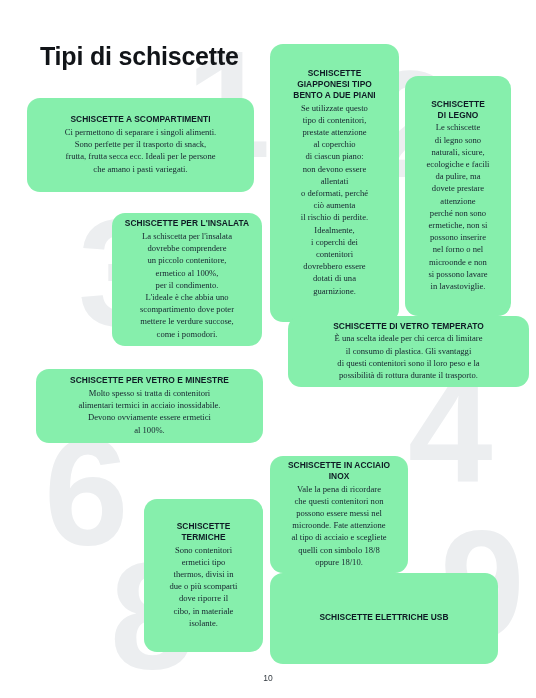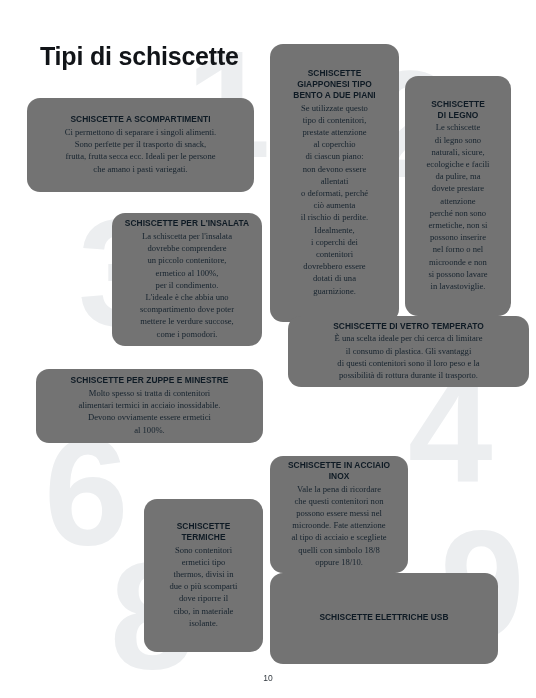--- a/index.html
+++ b/index.html
@@ -45,21 +45,21 @@
     font-size: 25px;
     font-weight: 700;
     color: #111418;
     letter-spacing: -0.2px;
     z-index: 3;
   }
 
   
   .card {
     position: absolute;
-    background: #737373;
+    background: #86efac;
     border-radius: 13px;
     color: #16232e;
     text-align: center;
     z-index: 2;
     padding: 9px 10px 10px 10px;
     display: flex;
     flex-direction: column;
     justify-content: center;
   }
   .card-title {
@@ -180,21 +180,21 @@
 
   <div class="card" id="card-vetro">
     <div class="card-title">SCHISCETTE DI VETRO TEMPERATO</div>
     <div class="card-body">È una scelta ideale per chi cerca di limitare
 il consumo di plastica. Gli svantaggi
 di questi contenitori sono il loro peso e la
 possibilità di rottura durante il trasporto.</div>
   </div>
 
   <div class="card" id="card-zuppe">
-    <div class="card-title">SCHISCETTE PER ZUPPE E MINESTRE</div>
+    <div class="card-title">SCHISCETTE PER VETRO E MINESTRE</div>
     <div class="card-body">Molto spesso si tratta di contenitori
 alimentari termici in acciaio inossidabile.
 Devono ovviamente essere ermetici
 al 100%.</div>
   </div>
 
   <div class="card" id="card-inox">
     <div class="card-title">SCHISCETTE IN ACCIAIO INOX</div>
     <div class="card-body">Vale la pena di ricordare
 che questi contenitori non

